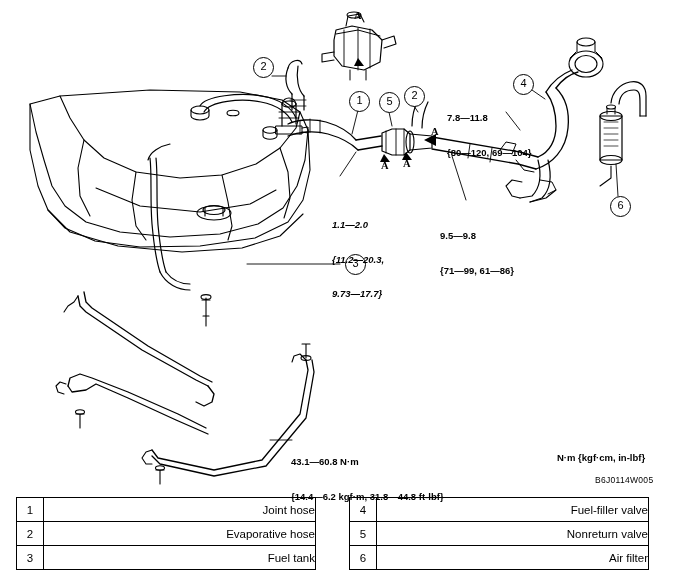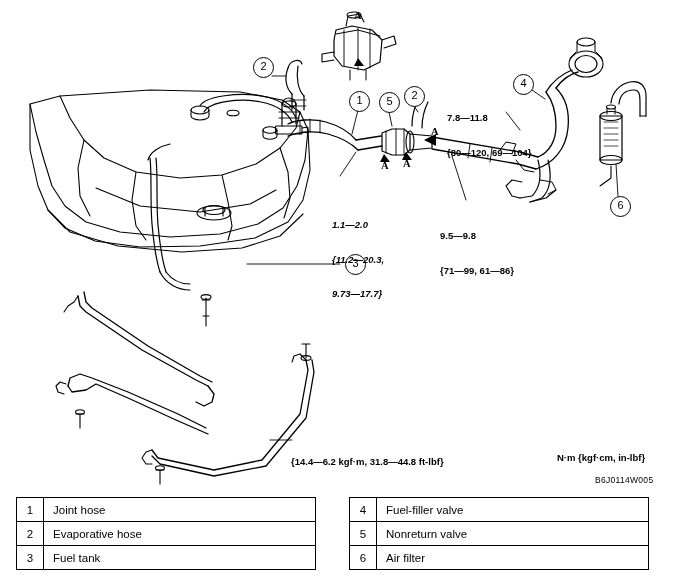--- a/index.html
+++ b/index.html
@@ -69,20 +69,21 @@
     border: 1px solid #000;
     border-collapse: collapse;
     font-size: 11.5px;
     font-family: "Liberation Sans", sans-serif;
   }
   .legend td {
     border: 1px solid #000;
     padding: 0;
     height: 23px;
     vertical-align: middle;
+    text-align: right;
   }
   .legend td.num {
     width: 26px;
     text-align: center;
   }
   .legend td.lbl {
     padding-left: 9px;
   }
   #legend-left {
     left: 16px;
@@ -287,20 +288,21 @@
     <div>7.8—11.8</div>
     <div>{80—120, 69—104}</div>
   </div>
 
   <div class="torque" style="left:440px; top:207px;">
     <div>9.5—9.8</div>
     <div>{71—99, 61—86}</div>
   </div>
 
   <div class="torque" style="left:291px; top:433px;">
+    <div>43.1—60.8 N·m</div>
     <div>{14.4—6.2 kgf·m, 31.8—44.8 ft-lbf}</div>
   </div>
 
   <div class="unitnote" style="left:557px; top:452px;">N·m {kgf·cm, in-lbf}</div>
   <div class="partcode" style="left:595px; top:475px;">B6J0114W005</div>
 
   <table class="legend" id="legend-left">
     <tbody>
       <tr>
         <td class="num">1</td>

